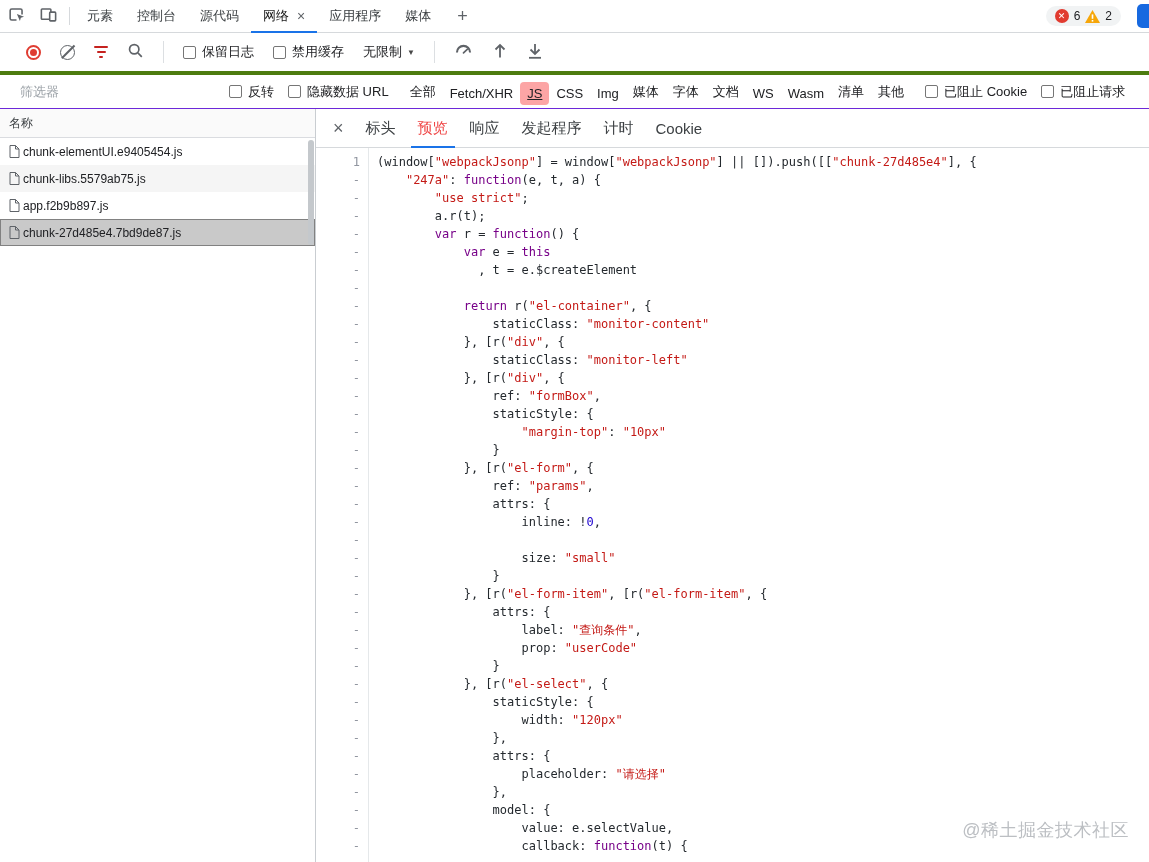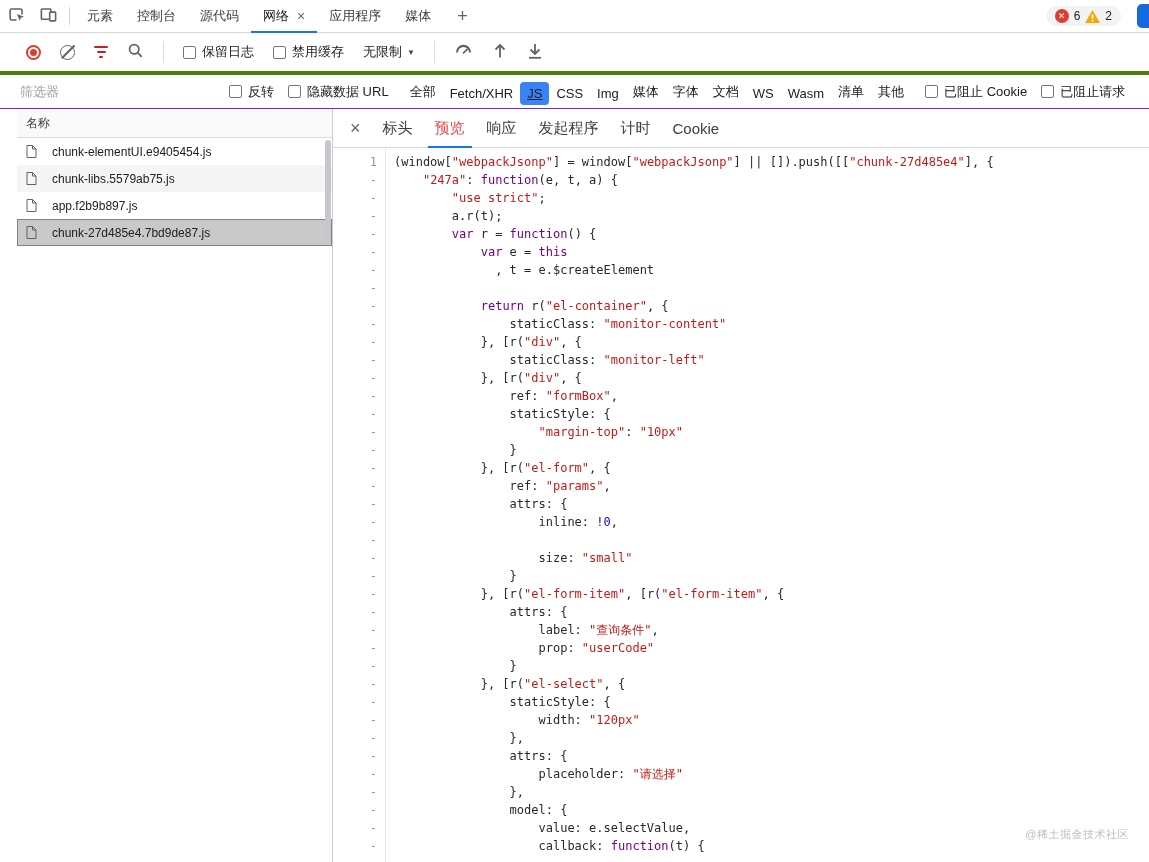--- a/index.html
+++ b/index.html
@@ -42,28 +42,28 @@
   .throttle{display:flex;align-items:center;gap:5px;font-size:13px;cursor:pointer;white-space:nowrap;flex:none;}
   .caret{font-size:8px;color:#474747;}
 
   
   .filterbar{display:flex;align-items:center;height:34px;border-bottom:1px solid #6d28d9;padding:0 20px;gap:14px;overflow:hidden;}
   .filter-input{border:none;outline:none;font-size:13px;width:195px;color:#202124;background:transparent;flex:none;
     font-family:"Liberation Sans","DejaVu Sans",sans-serif;}
   .filter-input::placeholder{color:#9aa0a6;}
   .type-pills{display:flex;align-items:flex-end;flex:none;}
   .pill{padding:4px 7px;border-radius:4px;font-size:13px;color:#202124;cursor:pointer;white-space:nowrap;}
-  .pill.active{background:#3b82f6;text-decoration:underline;}
-
-  
-  .main{position:absolute;top:109px;left:0;right:0;bottom:0;display:flex;margin-left:17px;}
+  .pill.active{background:#fca5a5;text-decoration:underline;}
+
+  
+  .main{position:absolute;top:109px;left:0;right:0;bottom:0;display:flex;}
   .left-panel{width:316px;flex:none;border-right:1px solid #c9cdd1;position:relative;display:flex;flex-direction:column;background:#fff;}
   .col-header{height:29px;line-height:28px;padding-left:9px;background:#fafafa;border-bottom:1px solid #dadce0;font-size:12px;color:#3c4043;flex:none;}
   .req-rows{display:flex;flex-direction:column;}
-  .req-row{height:27px;display:flex;align-items:center;gap:15px;padding-left:9px;font-size:12px;color:#202124;cursor:pointer;white-space:nowrap;overflow:hidden;}
+  .req-row{height:27px;display:flex;align-items:center;gap:3px;padding-left:9px;font-size:12px;color:#202124;cursor:pointer;white-space:nowrap;overflow:hidden;}
   .req-row:nth-child(even){background:#f5f5f5;}
   .req-row.selected{background:#c9c9c9;box-shadow:inset 0 0 0 1px #818181;}
   .file-icon{display:flex;align-items:center;flex:none;}
   .left-scroll-thumb{position:absolute;right:1px;top:31px;width:6px;height:105px;background:#c4c8cc;border-radius:3px;cursor:pointer;}
 
   
   .detail-panel{flex:1;display:flex;flex-direction:column;min-width:0;}
   .detail-tabs{height:39px;border-bottom:1px solid #d6d9dc;display:flex;align-items:stretch;padding-left:6px;flex:none;}
   .close-x{align-self:center;font-size:18px;color:#5f6368;padding:0 11px;cursor:pointer;line-height:1;}
   .dtab{display:flex;align-items:center;padding:0 11px;font-size:15px;color:#3c4043;position:relative;cursor:pointer;white-space:nowrap;}
@@ -74,21 +74,21 @@
     font-family:"DejaVu Sans Mono","Liberation Mono",monospace;font-size:12px;line-height:18px;}
   .gutter-border{position:absolute;left:52px;top:0;bottom:0;width:1px;background:#e5e8ea;}
   .code-line{display:flex;white-space:pre;}
   .gutter{flex:none;width:44px;text-align:right;color:#9196a0;user-select:none;}
   .code-text{padding-left:17px;}
   .tok-p{color:#24292e;}
   .tok-s{color:#c41a16;}
   .tok-k{color:#770088;}
   .tok-nu{color:#1c00cf;}
 
-  .watermark{position:absolute;right:20px;bottom:20px;font-size:11px;color:#bcbfc3;letter-spacing:.5px;pointer-events:none;}
+  .watermark{position:absolute;right:20px;bottom:20px;font-size:18px;color:#bcbfc3;letter-spacing:.5px;pointer-events:none;}
 </style>
 </head>
 <body>
 
 <div class="screen">
 
   <div class="tabbar">
     <div class="tool-btn">
       <span><svg width="19" height="19" viewBox="0 0 24 24">
             <path fill="none" stroke="#5f6368" stroke-width="2" d="M12 19H6a2 2 0 0 1-2-2V7a2 2 0 0 1 2-2h11a2 2 0 0 1 2 2v5"></path>

